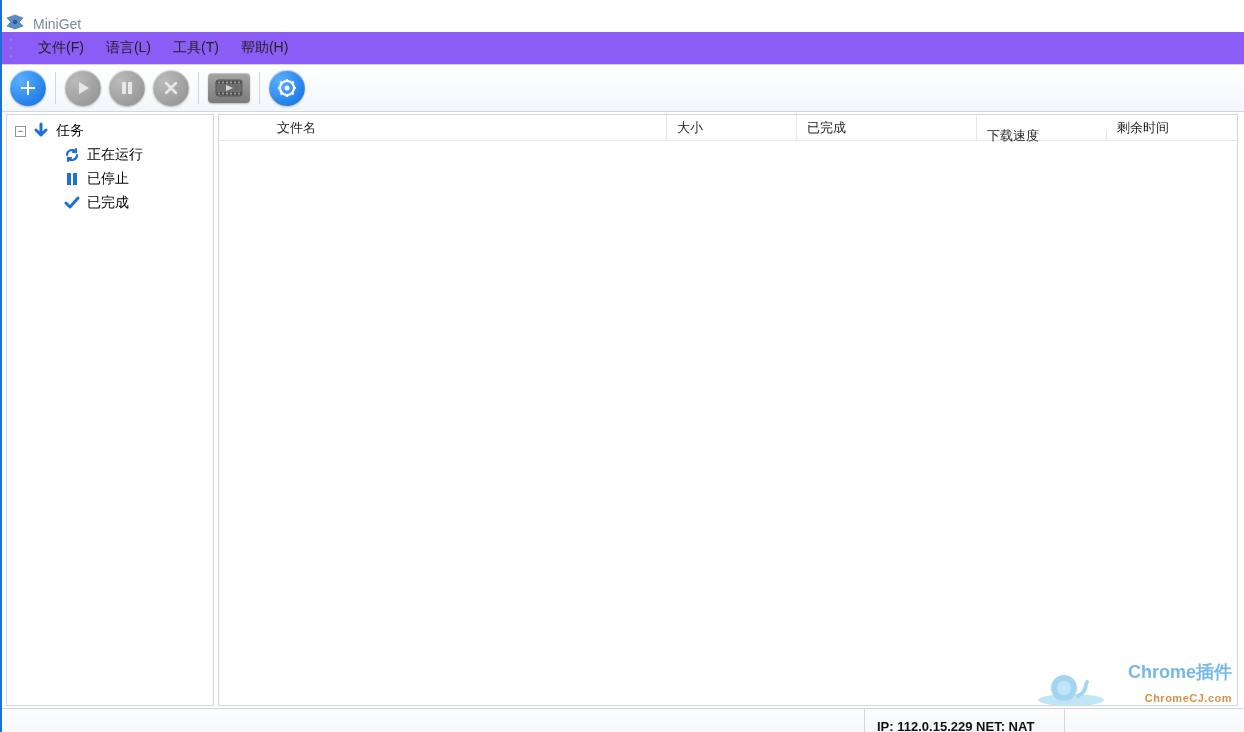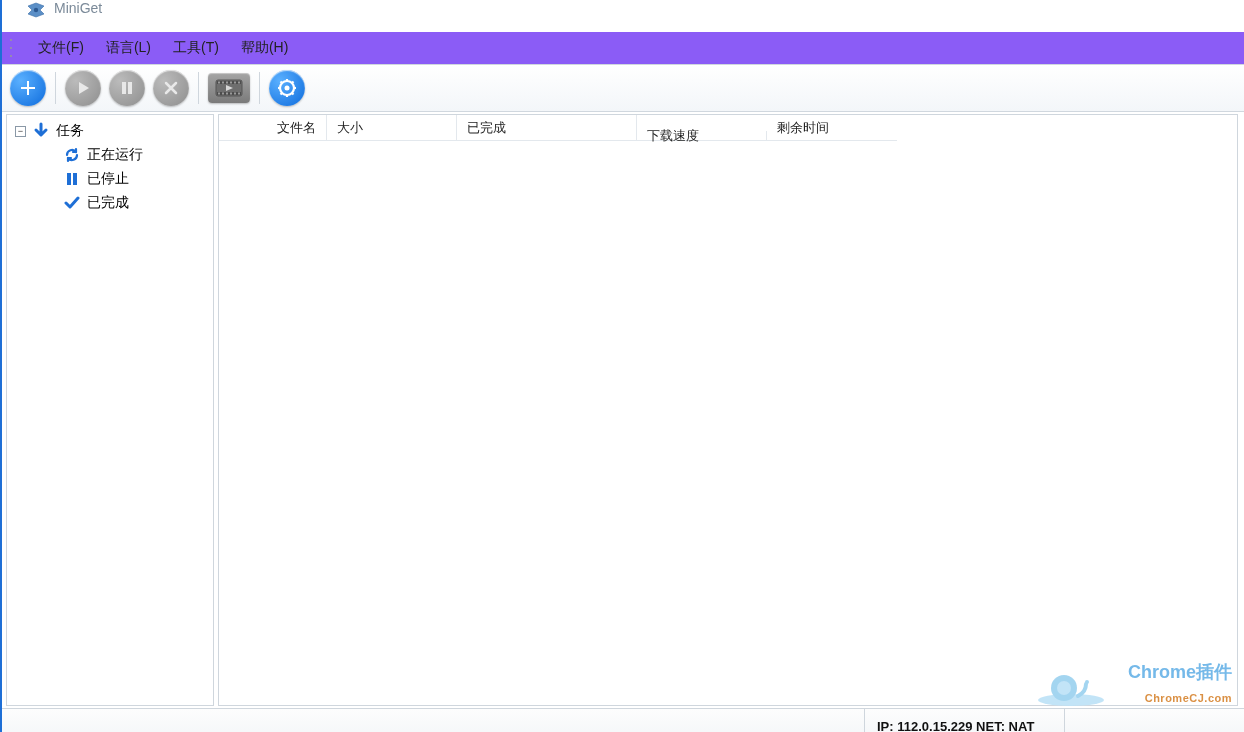--- a/index.html
+++ b/index.html
@@ -13,22 +13,22 @@
       height: 732px;
       background: #ffffff;
       overflow: hidden;
       position: relative;
       border-left: 2px solid #1e6fd6;
     }
     
     .titlebar {
       height: 32px;
       display: flex;
-      align-items: flex-start;
-      padding: 0 24px;
+      align-items: flex-end;
+      padding: 0 3px;
       background: #ffffff;
     }
     .titlebar .logo {
       width: 20px;
       height: 20px;
       margin-right: 8px;
       display: inline-flex;
       align-items: center;
       justify-content: center;
     }
@@ -131,21 +131,21 @@
     .tree-toggle {
       width:11px;height:11px;border:1px solid #8a98a6;display:inline-flex;align-items:center;justify-content:center;font-size:9px;line-height:9px;color:#333;background:#fff;
     }
     .tree-icon { width:18px; display:inline-flex;align-items:center;justify-content:center; }
     .content {
       flex: 1;
       border: 1px solid #cfd6dd;
       margin: 2px 6px 2px 2px;
       background: #fff;
       display:flex;
-      flex-direction:row;
+      flex-direction:column;
     }
     .col-headers {
       display:flex;
       height: 26px;
       border-bottom: 1px solid #e3e8ed;
       font-size: 13px;
       color: #222;
     }
     .col {
       border-right: 1px solid #e3e8ed;

